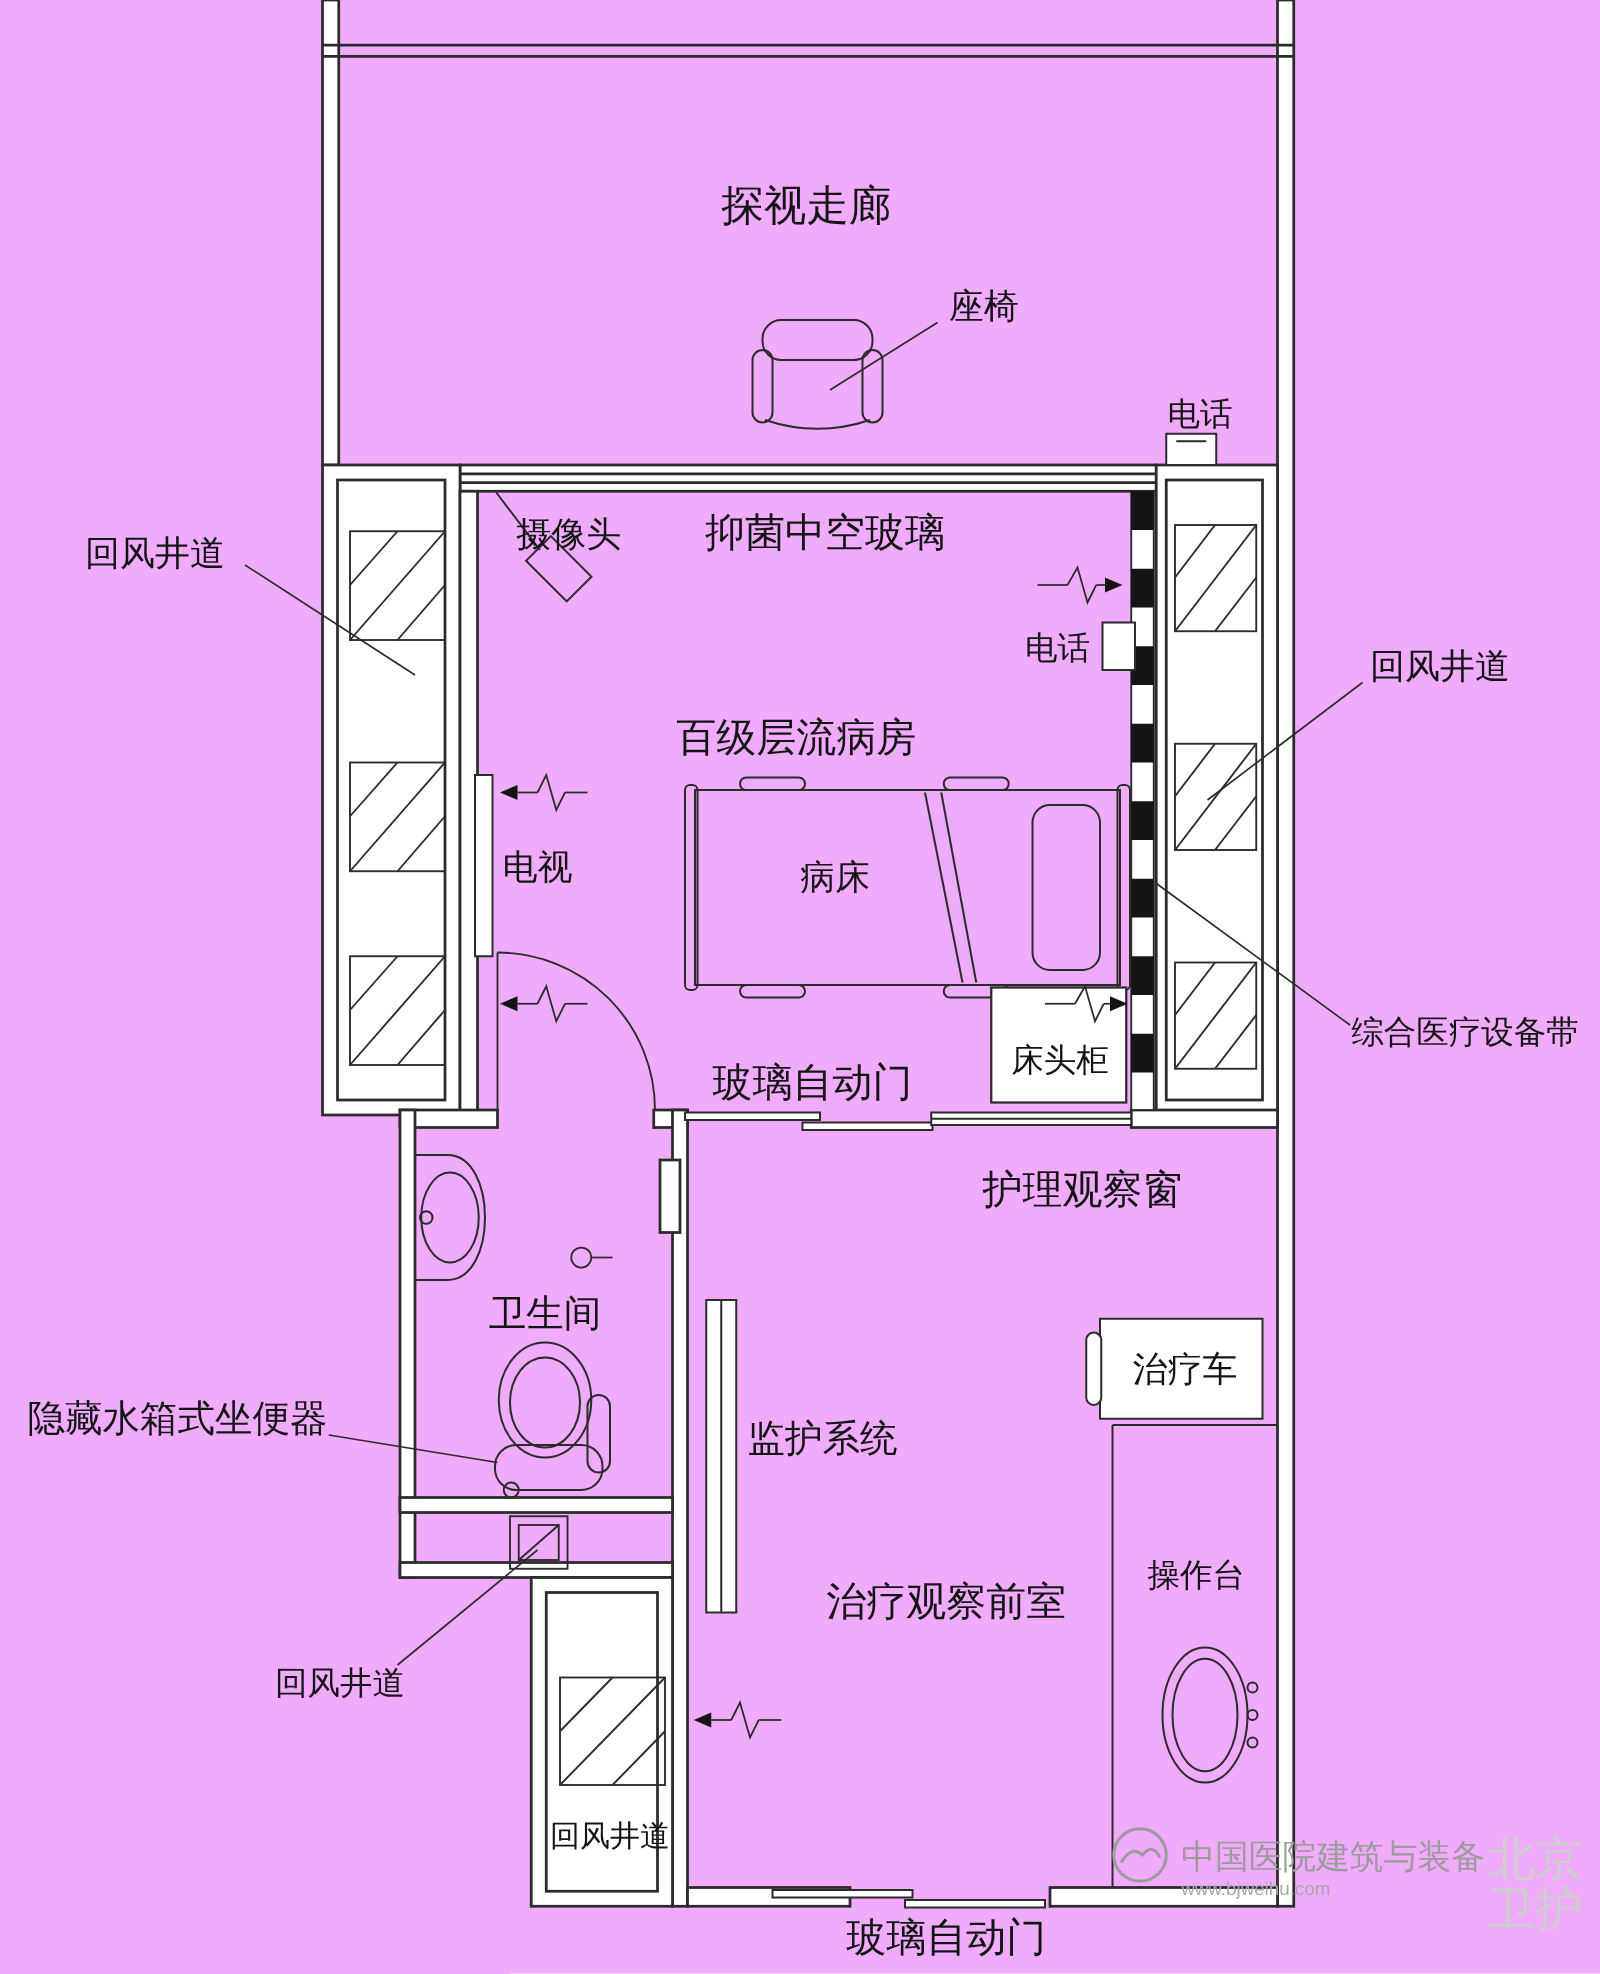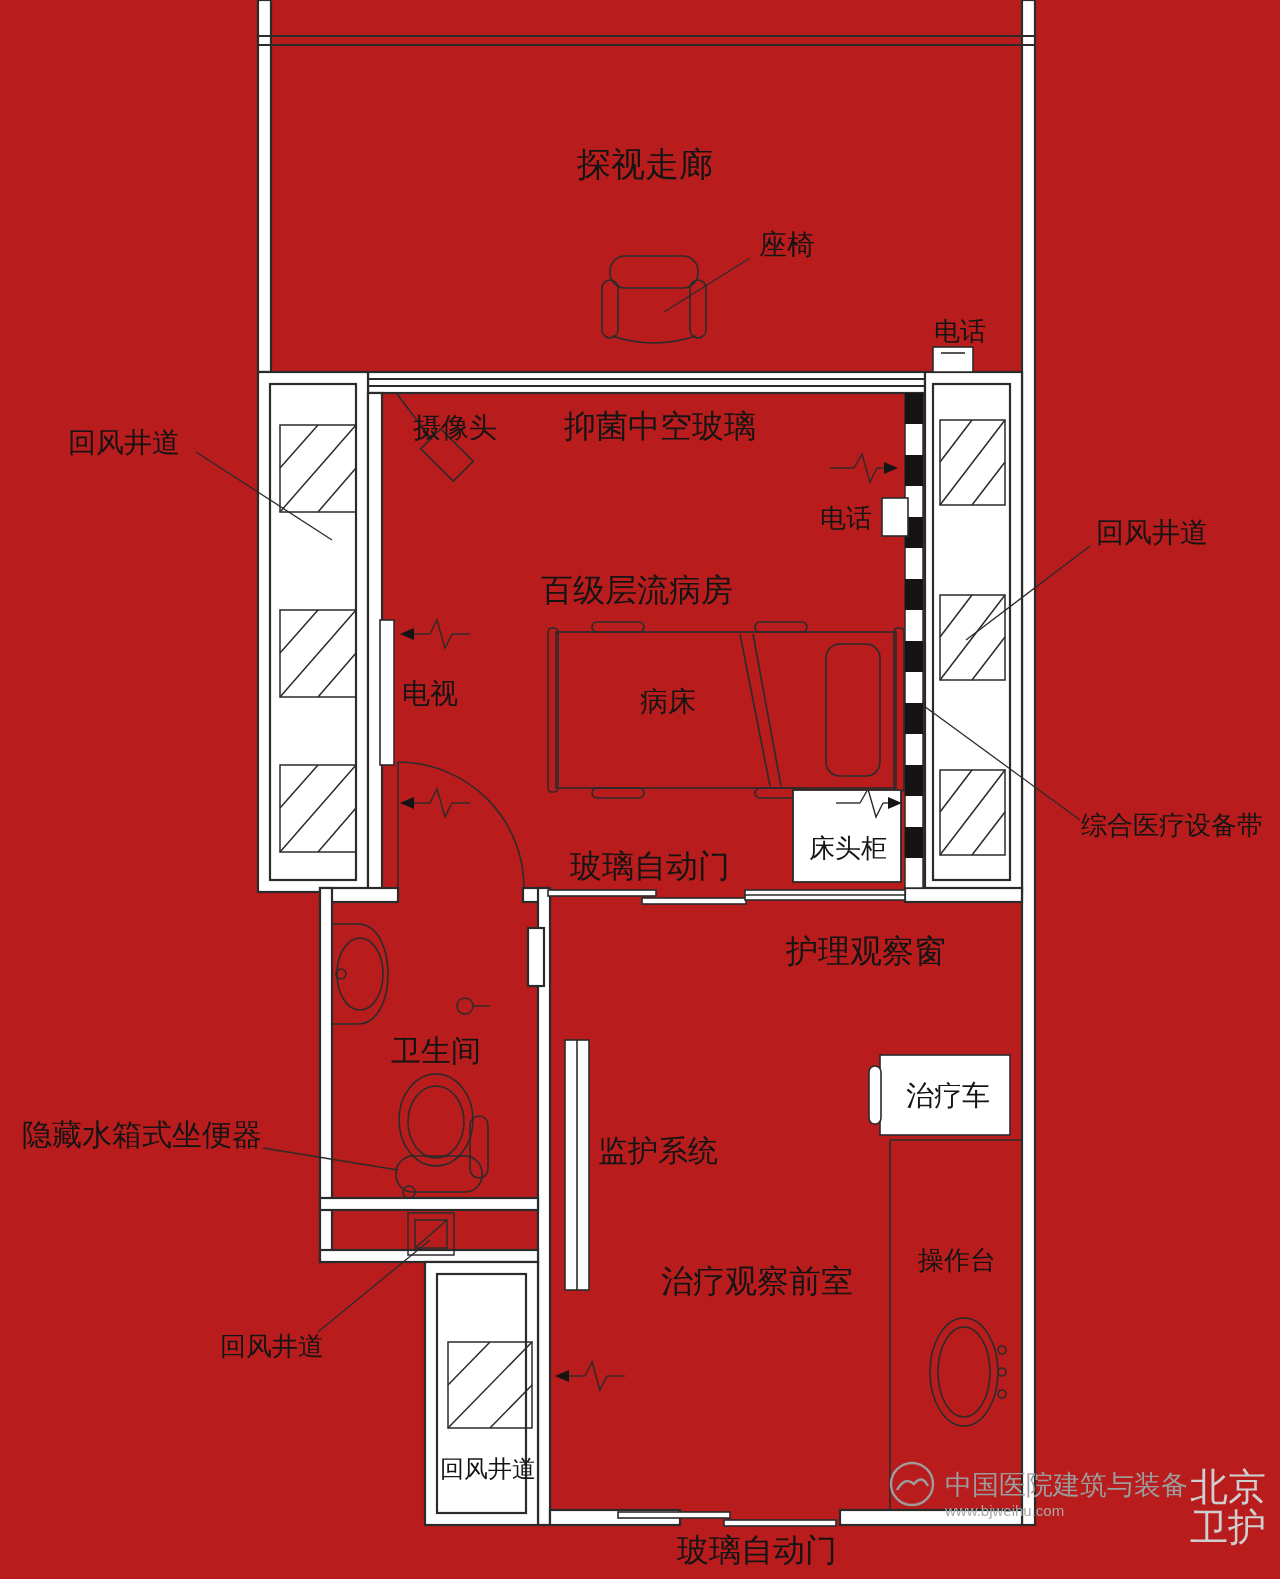--- a/index.html
+++ b/index.html
@@ -1,17 +1,17 @@
 <!DOCTYPE html>
 <html><head>
 <meta charset="utf-8">
 <style>
   *{box-sizing:border-box}
   html,body{margin:0;padding:0;background:#ffffff}
-  .page{position:relative;width:1280px;height:1579px;background:#b91c1c;overflow:hidden}
+  .page{position:relative;width:1280px;height:1579px;background:#f0abfc;overflow:hidden}
   svg{display:block}
   text{font-family:"Liberation Sans","DejaVu Sans",sans-serif;fill:#141414}
   .s24{font-size:24px}.s26{font-size:26px}.s28{font-size:28px}
   .s30{font-size:30px}.s32{font-size:32px}.s34{font-size:34px}
   .wm-main{font-size:27px;fill:#9c9c9c}
   .wm-url{font-size:15px;fill:#a8a8a8}
   .wm-brand{font-size:38px;fill:#cfcfcf}
 </style>
 </head>
 <body>

